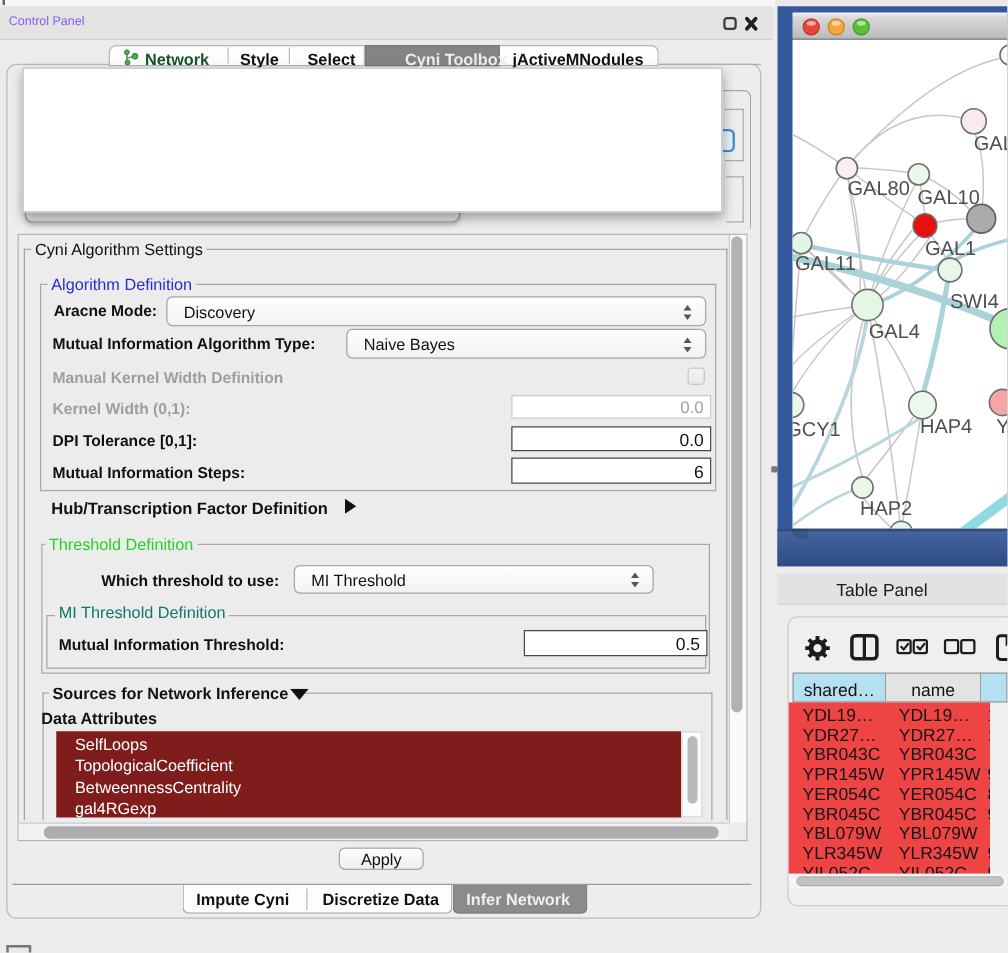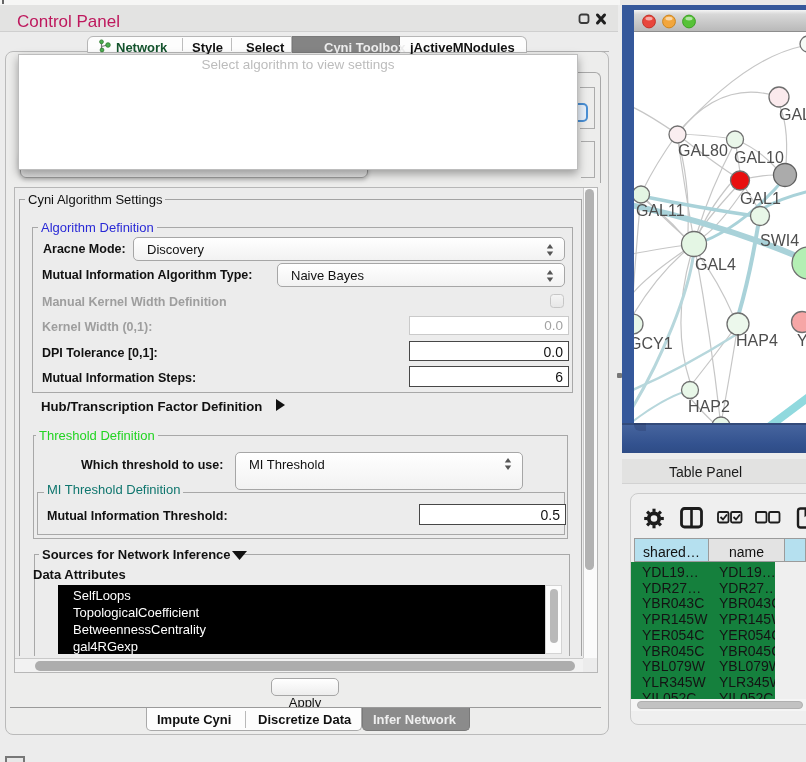--- a/index.html
+++ b/index.html
@@ -12,21 +12,21 @@
 .gtitle{position:absolute;background:#ececec;padding:0 3px;font-size:13px;}
 </style>
 </head>
 <body>
 
 <div class="abs" style="left:0;top:0;width:620px;height:5px;background:#f6f6f5;"></div>
 <div class="abs" style="left:620px;top:0;width:186px;height:5px;background:#e9e9e9;"></div>
 <div class="abs" style="left:2px;top:0;width:2px;height:4px;background:#666;"></div>
 
 <div class="abs" style="left:0;top:5px;width:618px;height:27px;background:#e3e3e2;border-bottom:1px solid #cfcfcf;box-sizing:border-box;"></div>
-<div class="abs" style="left:17px;top:11.5px;font-size:17px;color:#be185d;">Control Panel</div>
+<div class="abs" style="left:7px;top:11.5px;font-size:10px;color:#8b5cf6;">Control Panel</div>
 <svg class="abs" style="left:578px;top:12px;" width="32" height="14" viewBox="0 0 32 14">
   <rect x="1.5" y="2.5" width="9" height="8.5" rx="2.2" fill="none" stroke="#3a3a3a" stroke-width="1.8"></rect>
   <path d="M19.5 3 L26.5 11 M26.5 3 L19.5 11" stroke="#1f1f1f" stroke-width="3" stroke-linecap="round"></path>
 </svg>
 
 <div class="abs" style="left:5px;top:50.5px;width:604px;height:684px;background:#ededec;border:1px solid #bababa;border-radius:8px;box-sizing:border-box;"></div>
 
 <div class="abs" style="left:87px;top:36px;width:205px;height:17px;background:#fdfdfd;border:1px solid #b6b6b6;border-radius:6px 0 0 0;box-sizing:border-box;"></div>
 <div class="abs" style="left:182px;top:38px;width:1px;height:13px;background:#bdbdbd;"></div>
 <div class="abs" style="left:231px;top:38px;width:1px;height:13px;background:#bdbdbd;"></div>
@@ -47,21 +47,20 @@
 <div class="abs" style="left:527px;top:50.5px;width:82px;height:10px;border-top:1px solid #b0b0b0;"></div>
 
 <div class="abs" style="left:578px;top:72px;width:22px;height:110px;border-top:1px solid #a8a8a8;border-right:1px solid #a8a8a8;border-radius:0 6px 0 0;"></div>
 <div class="abs" style="left:580px;top:87px;width:15px;height:42px;border:1px solid #ababab;border-left:none;box-sizing:border-box;"></div>
 <div class="abs" style="left:578px;top:103px;width:10px;height:19px;border:2.5px solid #4a8fd4;border-left:none;border-radius:0 5px 5px 0;box-sizing:border-box;background:#e8f1fb;"></div>
 <div class="abs" style="left:581px;top:141px;width:14px;height:37px;border:1px solid #ababab;border-left:none;box-sizing:border-box;"></div>
 
 <div class="abs" style="left:20px;top:150px;width:348px;height:28px;border:1px solid #9a9a9a;border-radius:6px;background:linear-gradient(#fbfbfb,#e3e3e3);box-sizing:border-box;box-shadow:0 2px 4px rgba(0,0,0,0.25);"></div>
 
 <div class="abs" style="left:18px;top:54px;width:560px;height:116px;background:#fff;border:1px solid #bdbdbd;box-shadow:0 4px 9px rgba(0,0,0,0.35);box-sizing:border-box;">
-  <div style="text-align:center;color:#bcbcbc;font-size:13.5px;margin-top:2px;">Select algorithm to view settings</div>
 </div>
 
 <div class="abs" style="left:14px;top:187px;width:584px;height:486px;border:1px solid #b7b7b7;background:#ececec;box-sizing:border-box;"></div>
 
 <div class="abs" style="left:583px;top:188px;width:14px;height:470px;background:#fafafa;border-left:1px solid #c9c9c9;box-sizing:border-box;"></div>
 <div class="abs" style="left:585px;top:189px;width:9px;height:381px;background:#b2b2b2;border-radius:5px;"></div>
 
 <div class="abs" style="left:15px;top:658px;width:568px;height:14px;background:#f2f2f2;border-top:1px solid #c9c9c9;box-sizing:border-box;"></div>
 <div class="abs" style="left:35px;top:661px;width:540px;height:10px;background:#adadad;border-radius:5px;"></div>
 
@@ -97,45 +96,45 @@
 <div class="field" style="left:409px;top:366px;width:160px;height:21px;border:1.5px solid #474747;padding:2px 5px 0 0;font-size:14px;">6</div>
 
 <div class="abs lbl" style="left:41px;top:398.5px;font-size:13.2px;">Hub/Transcription Factor Definition</div>
 <svg class="abs" style="left:275px;top:399px;" width="11" height="12" viewBox="0 0 11 12">
     <path d="M1 0 L10 6 L1 12 Z" fill="#111"></path>
   </svg>
 
 <div class="abs" style="left:33px;top:435px;width:535px;height:104px;border:1px solid #a8a8a8;box-sizing:border-box;"></div>
 <div class="gtitle" style="left:36px;top:428px;color:#22d422;">Threshold Definition</div>
 <div class="lbl abs" style="left:81px;top:458px;">Which threshold to use:</div>
-<div class="combo" style="left:235px;top:452px;width:288px;height:38px;">
+<div class="combo" style="left:235px;top:452px;width:288px;height:23px;">
     <span class="tx">MI Threshold</span>
   <svg style="position:absolute;right:10px;top:5px;" width="8" height="12" viewBox="0 0 8 12">
       <path d="M4 0 L7.2 4.4 L0.8 4.4 Z" fill="#555"></path>
       <path d="M4 12 L7.2 7.6 L0.8 7.6 Z" fill="#555"></path>
     </svg>
 </div>
 <div class="abs" style="left:37px;top:492px;width:528px;height:43px;border:1px solid #a8a8a8;box-sizing:border-box;"></div>
 <div class="gtitle" style="left:44px;top:482px;color:#0f766e;">MI Threshold Definition</div>
 <div class="lbl abs" style="left:47px;top:509px;">Mutual Information Threshold:</div>
 <div class="field" style="left:419px;top:504px;width:147px;height:21px;border:1.5px solid #474747;padding:2px 5px 0 0;font-size:14px;">0.5</div>
 
 <div class="abs" style="left:34px;top:554px;width:536px;height:102px;border:1px solid #a8a8a8;border-bottom:none;box-sizing:border-box;"></div>
 <div class="gtitle" style="left:39px;top:547px;color:#111;font-weight:bold;">Sources for Network Inference <span style="display:inline-block;vertical-align:1px;"></span></div>
 <svg class="abs" style="left:232px;top:551px;" width="15" height="9" viewBox="0 0 15 9">
     <path d="M0 0 L15 0 L7.5 9 Z" fill="#111"></path>
   </svg>
 <div class="lbl abs" style="left:33px;top:567px;font-size:13px;">Data Attributes</div>
-<div class="abs" style="left:58px;top:585px;width:500px;height:69px;background:#000000;color:#fff;font-size:13px;">
+<div class="abs" style="left:45px;top:585px;width:500px;height:69px;background:#7f1d1d;color:#fff;font-size:13px;">
   <div style="padding:2px 0 0 15px;line-height:17px;">SelfLoops<br>TopologicalCoefficient<br>BetweennessCentrality<br>gal4RGexp</div>
 </div>
 <div class="abs" style="left:545px;top:585px;width:17px;height:69px;background:#fcfcfc;border:1px solid #d4d4d4;box-sizing:border-box;"></div>
 <div class="abs" style="left:549.5px;top:589px;width:8px;height:54px;background:#b9b9b9;border-radius:4px;"></div>
 
-<div class="abs" style="left:271px;top:678px;width:68px;height:18px;background:linear-gradient(#ffffff,#ededed);border:1px solid #a6a6a6;border-radius:5px;box-sizing:border-box;text-align:center;font-size:13px;color:#111;padding-top:16px;">Apply</div>
+<div class="abs" style="left:271px;top:678px;width:68px;height:18px;background:linear-gradient(#ffffff,#ededed);border:1px solid #a6a6a6;border-radius:5px;box-sizing:border-box;text-align:center;font-size:13px;color:#111;padding-top:1px;">Apply</div>
 
 <div class="abs" style="left:10px;top:707px;width:591px;height:1px;background:#9a9a9a;"></div>
 <div class="abs" style="left:146px;top:708px;width:216px;height:23px;background:#fdfdfd;border:1px solid #a9a9a9;border-top:none;border-radius:0 0 5px 5px;box-sizing:border-box;"></div>
 <div class="abs" style="left:245px;top:711px;width:1px;height:17px;background:#b9b9b9;"></div>
 <div class="abs" style="left:362px;top:708px;width:108px;height:23px;background:#8b8b8b;border:1px solid #7a7a7a;border-top:none;border-radius:0 0 5px 5px;box-sizing:border-box;"></div>
 <div class="abs" style="left:157px;top:712px;font-size:13px;font-weight:600;color:#111;">Impute Cyni</div>
 <div class="abs" style="left:258px;top:712px;font-size:13px;font-weight:600;color:#111;">Discretize Data</div>
 <div class="abs" style="left:373px;top:712px;font-size:13px;font-weight:600;color:#efefef;">Infer Network</div>
 
 <div class="abs" style="left:4.5px;top:756px;width:20px;height:12px;border:2px solid #777;background:#e8e8e8;box-sizing:border-box;"></div>
@@ -265,20 +264,20 @@
     <rect x="139" y="19" width="10.5" height="10.5" rx="1.5" fill="none" stroke="#1c1c1c" stroke-width="1.8"></rect>
     <rect x="168" y="15.5" width="15" height="19" rx="2.5" fill="none" stroke="#1c1c1c" stroke-width="2.4"></rect>
       <path d="M175.5 16 v6 l3.5 -3" fill="none" stroke="#1c1c1c" stroke-width="2"></path>
   </g>
 </svg>
 
 <div class="abs" style="left:634px;top:538px;width:75px;height:24px;background:#b5e0ef;border:1px solid #9b9b9b;box-sizing:border-box;text-align:center;font-size:14px;color:#111;padding-top:5px;">shared…</div>
 <div class="abs" style="left:709px;top:538px;width:76px;height:24px;background:#e3e3e3;border:1px solid #9b9b9b;border-left:none;box-sizing:border-box;text-align:center;font-size:14px;color:#111;padding-top:5px;">name</div>
 <div class="abs" style="left:785px;top:538px;width:21px;height:24px;background:#b5e0ef;border:1px solid #9b9b9b;border-left:none;box-sizing:border-box;"></div>
 
-<div class="abs" style="left:631px;top:562px;width:144px;height:137px;background:#15803d;overflow:hidden;font-size:14px;color:#141414;">
+<div class="abs" style="left:631px;top:562px;width:161px;height:137px;background:#ef4444;overflow:hidden;font-size:14px;color:#141414;">
   <div style="position:absolute;left:11px;top:3px;line-height:15.7px;">YDL19…<br>YDR27…<br>YBR043C<br>YPR145W<br>YER054C<br>YBR045C<br>YBL079W<br>YLR345W<br>YIL052C</div>
   <div style="position:absolute;left:88px;top:3px;line-height:15.7px;">YDL19…<br>YDR27…<br>YBR043C<br>YPR145W<br>YER054C<br>YBR045C<br>YBL079W<br>YLR345W<br>YIL052C</div>
   <div style="position:absolute;left:159px;top:3px;line-height:15.7px;">13<br>12<br><br>9.<br>8.<br>9.<br><br>9.<br>9.</div>
 </div>
 
 <div class="abs" style="left:631px;top:699px;width:175px;height:12px;background:#f5f5f5;"></div>
 <div class="abs" style="left:637px;top:701px;width:166px;height:8px;background:#c2c2c2;border:1px solid #b0b0b0;border-radius:4px;box-sizing:border-box;"></div>
 
 </body></html>

